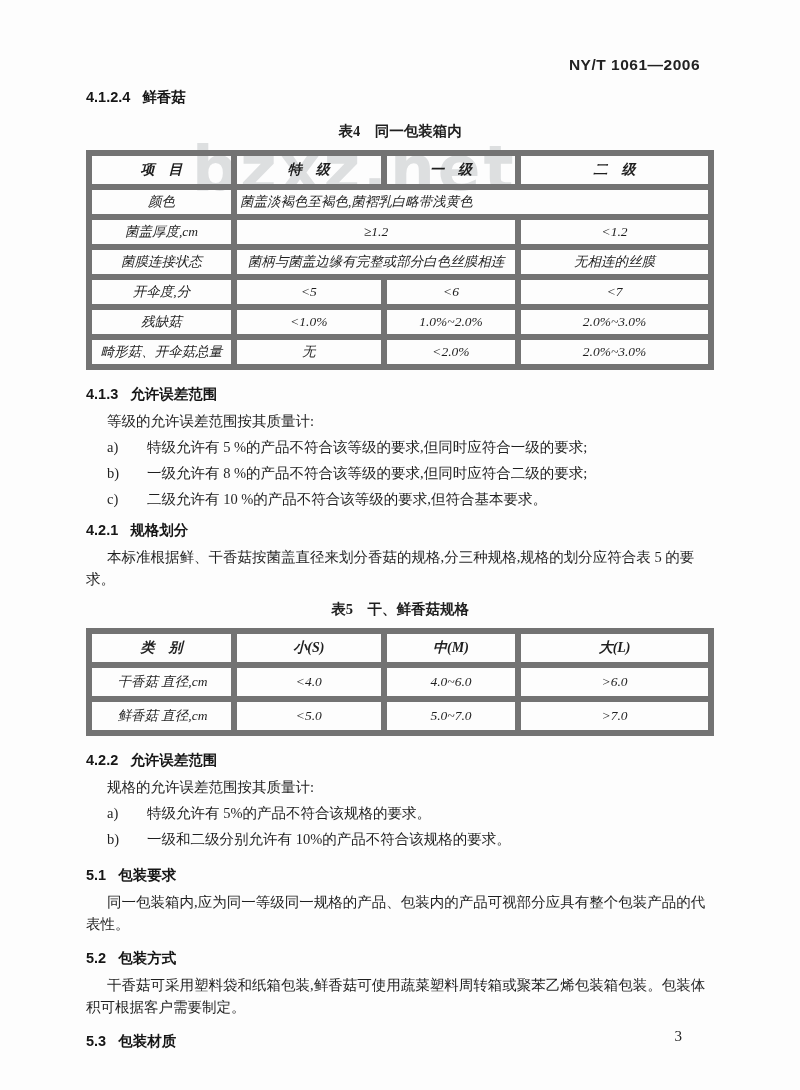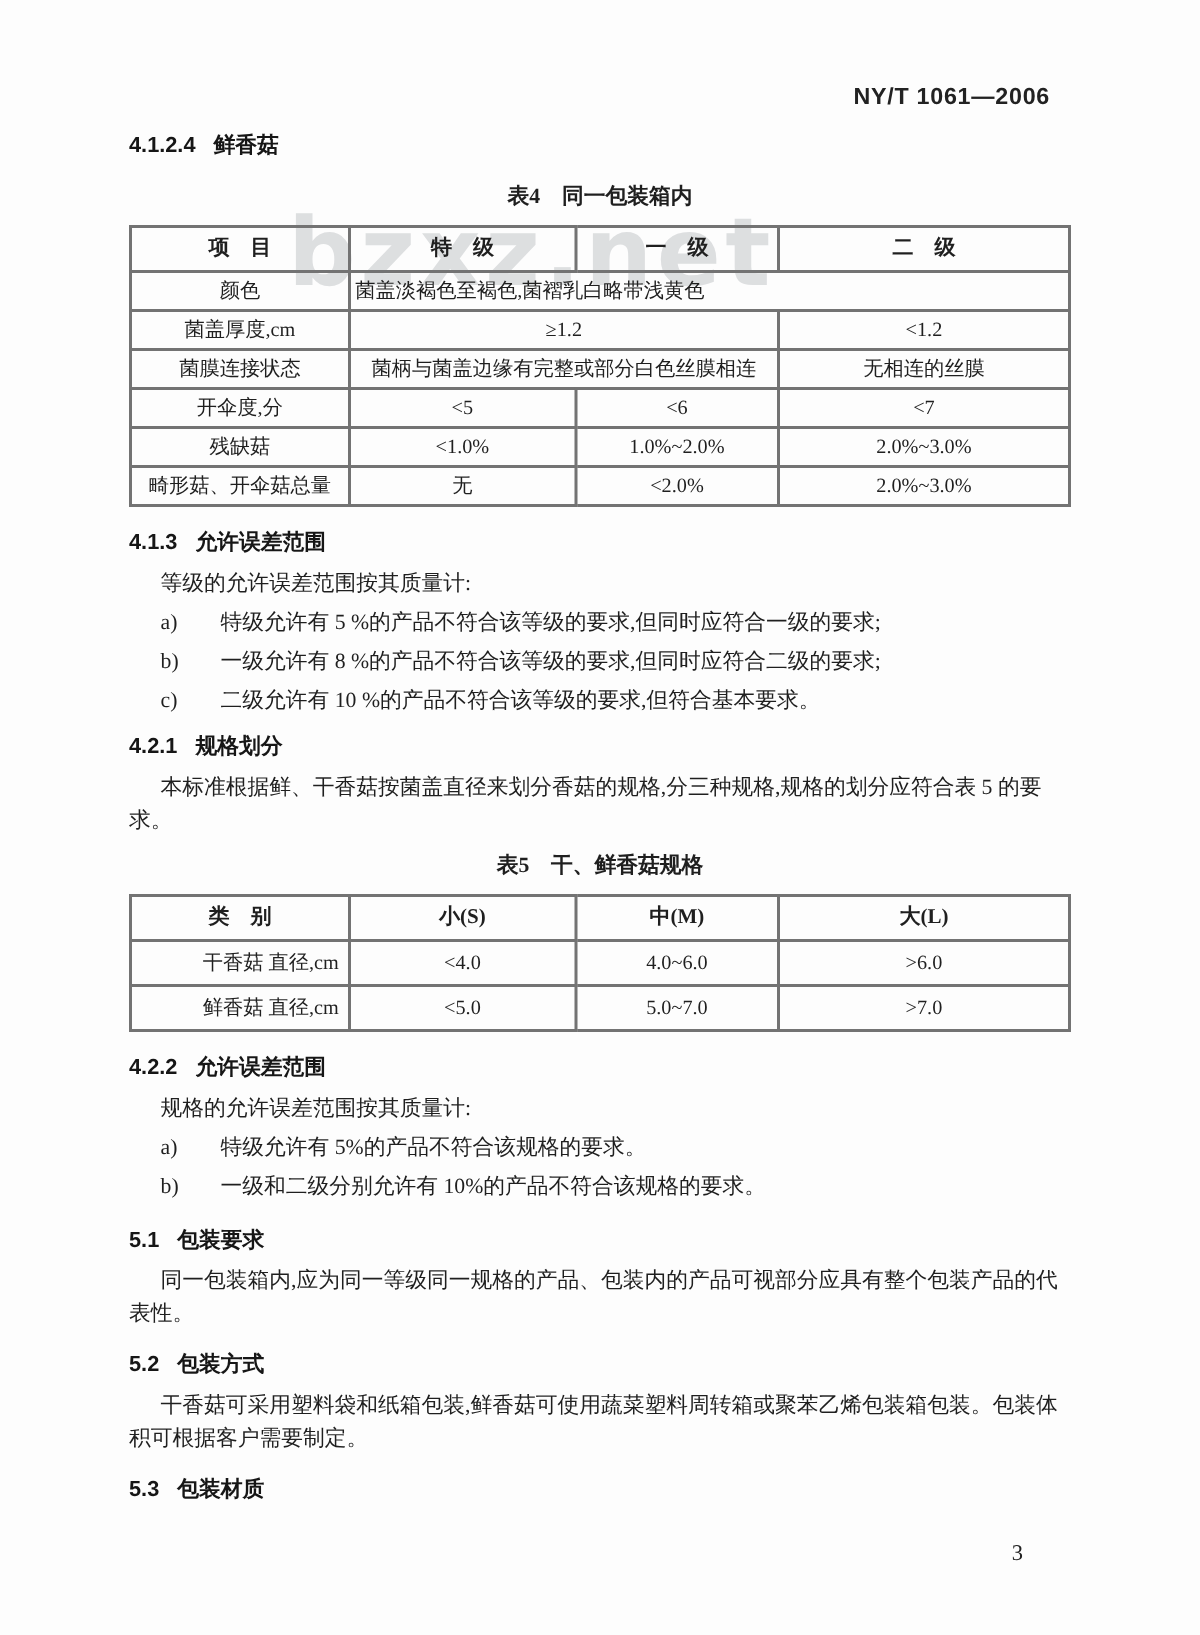--- a/index.html
+++ b/index.html
@@ -25,26 +25,26 @@
   .content{
     position:absolute;left:86px;top:86px;width:628px;z-index:1;
     font-size:14.5px;line-height:22px;
   }
   .h{font-weight:bold;color:#161616;}
   .h .hnum{margin-right:12px;font-family:"Liberation Sans","DejaVu Sans",sans-serif;}
   .h-4124{margin:0 0 12px 0;}
   .tcaption{text-align:center;font-weight:bold;margin:0 0 8px 0;}
   .cap5{margin-top:8px;}
   table{border-collapse:collapse;width:100%;table-layout:fixed;background:transparent;}
-  table, th, td{border:2px solid #737373;}
+  table, th, td{border:6px solid #737373;font-style:italic;}
   th{font-weight:bold;height:26px;padding:1px 4px;font-size:14px;}
   td{height:21px;padding:1px 6px;text-align:center;font-size:13.5px;}
   .t5 td{height:26px;}
   td.left{text-align:left;padding-left:3px;}
-  .t5 td.rowlabel{text-align:right;padding-left:8px;}
+  .t5 td.rowlabel{text-align:center;padding-left:8px;}
   .sec{margin-top:13px;}
   .sec-big{margin-top:18px;}
   .intro{margin:5px 0 0 0;padding-left:21px;}
   .li{margin:4px 0 0 0;padding-left:21px;display:flex;}
   .li .marker{flex:0 0 40px;}
   .li .txt{flex:1;}
   .pbody{margin:5px 0 0 0;text-indent:21px;}
   .pagenum{position:absolute;right:118px;top:1028px;font-size:15px;color:#222;z-index:1;}
 </style>
 </head>

